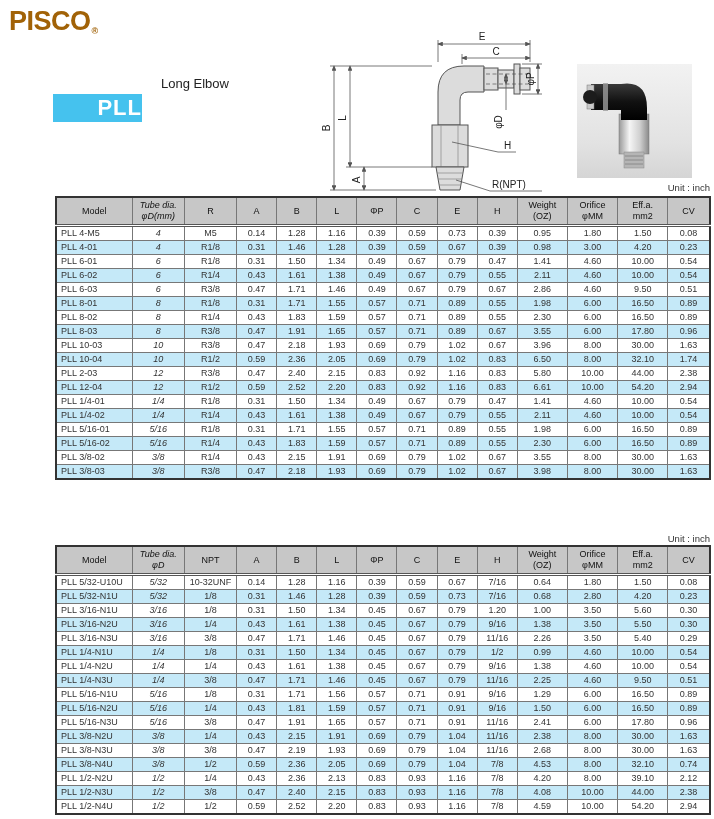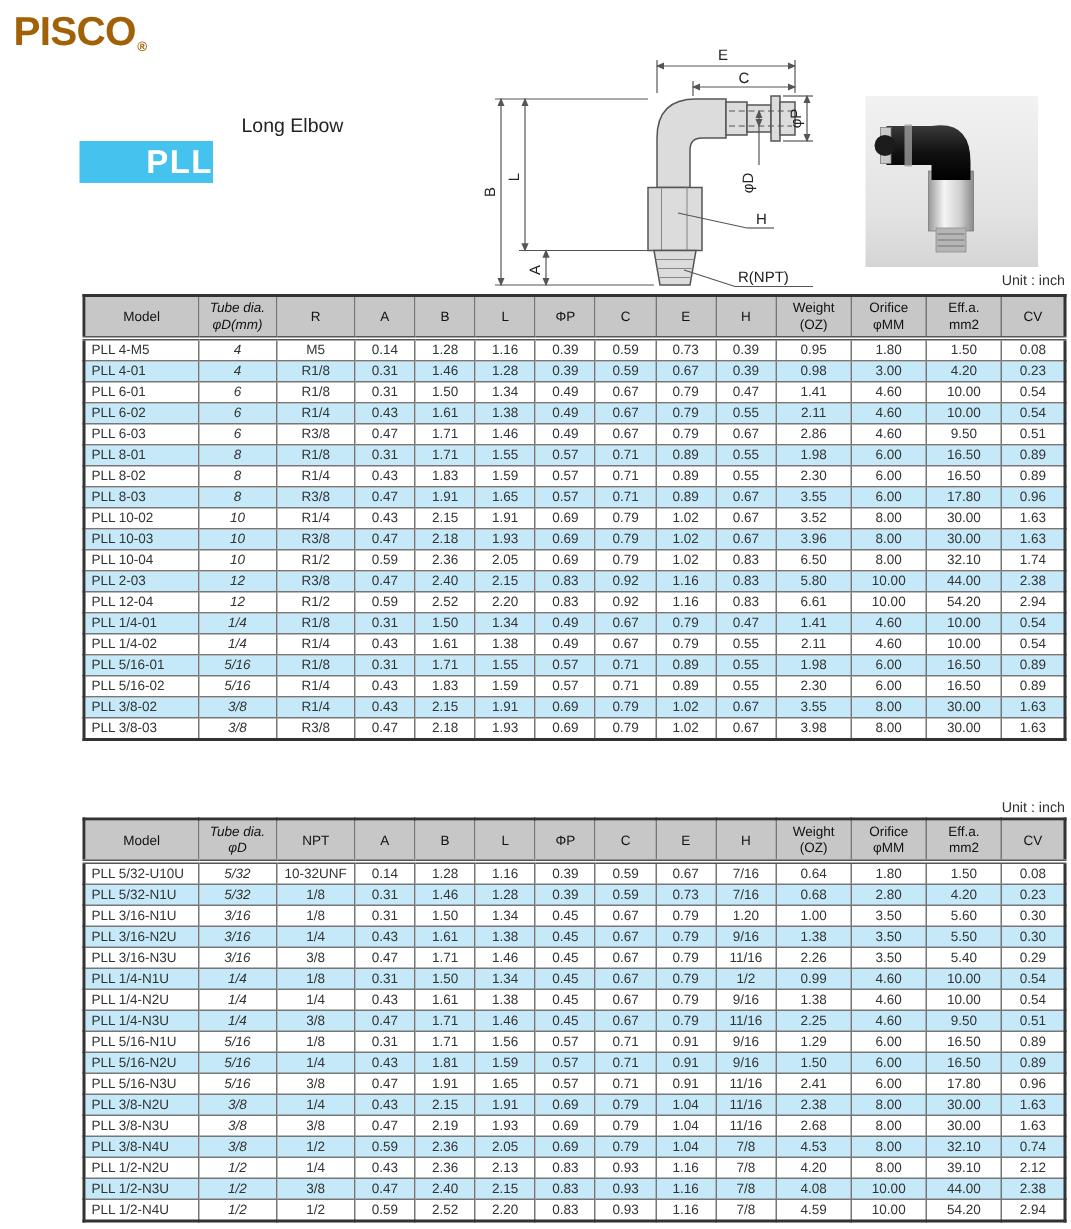--- a/index.html
+++ b/index.html
@@ -308,36 +308,20 @@
           <td>0.57</td>
           <td>0.71</td>
           <td>0.89</td>
           <td>0.67</td>
           <td>3.55</td>
           <td>6.00</td>
           <td>17.80</td>
           <td>0.96</td>
         </tr>
         <tr>
-          <td>PLL 10-02</td>
-          <td>10</td>
-          <td>R1/4</td>
-          <td>0.43</td>
-          <td>2.15</td>
-          <td>1.91</td>
-          <td>0.69</td>
-          <td>0.79</td>
-          <td>1.02</td>
-          <td>0.67</td>
-          <td>3.52</td>
-          <td>8.00</td>
-          <td>30.00</td>
-          <td>1.63</td>
-        </tr>
-        <tr>
           <td>PLL 10-03</td>
           <td>10</td>
           <td>R3/8</td>
           <td>0.47</td>
           <td>2.18</td>
           <td>1.93</td>
           <td>0.69</td>
           <td>0.79</td>
           <td>1.02</td>
           <td>0.67</td>

